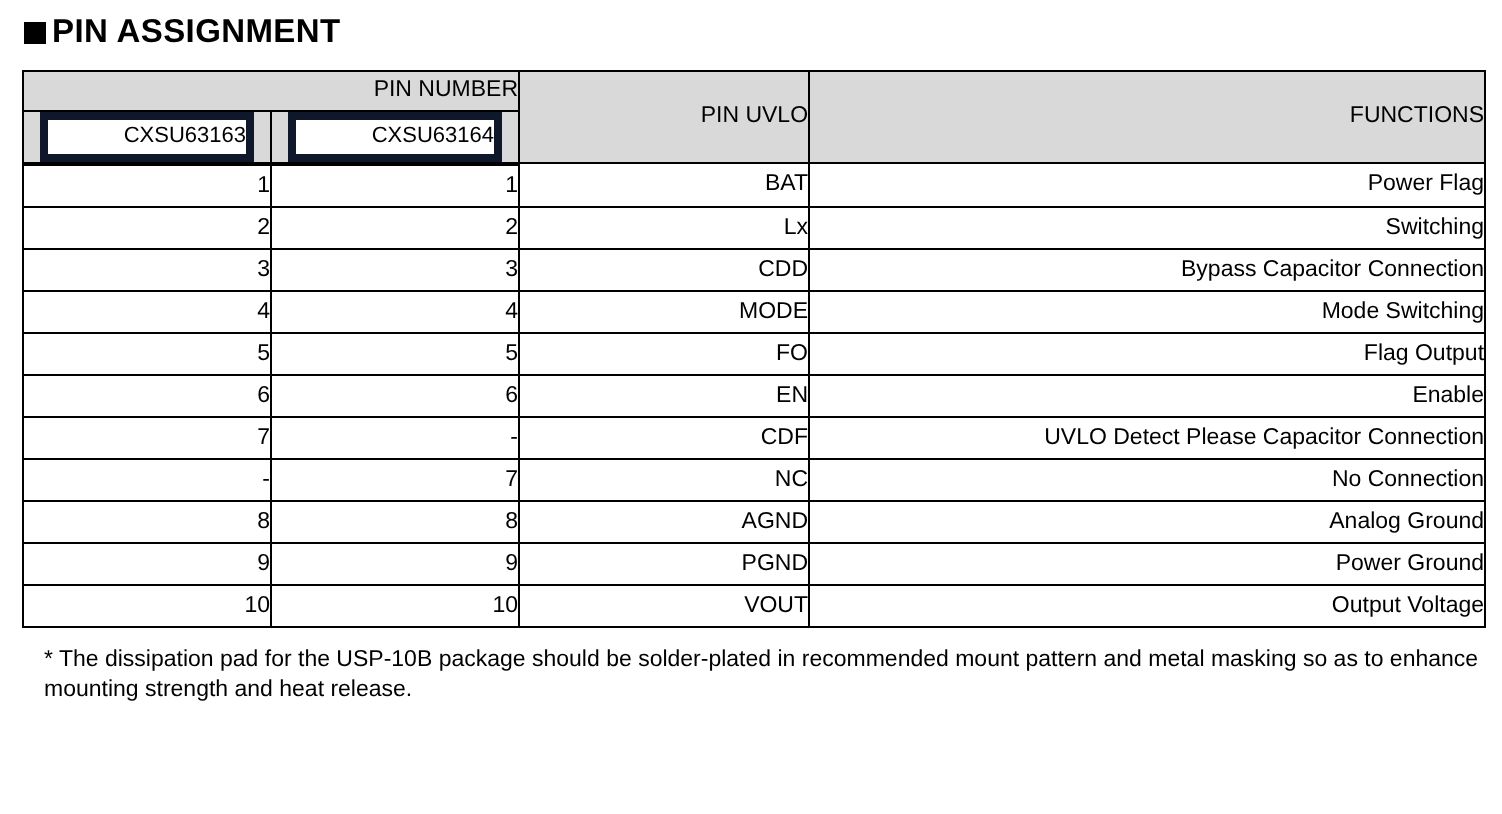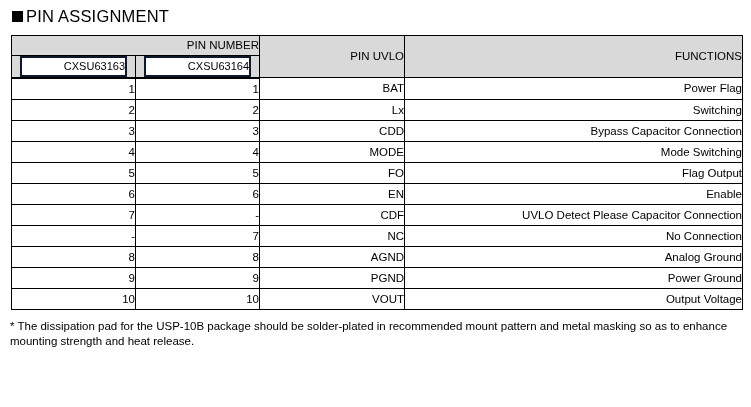--- a/index.html
+++ b/index.html
@@ -29,21 +29,21 @@
   }
   .title-marker {
     width: 11px;
     height: 11px;
     background: #000;
     margin-right: 3px;
     flex: 0 0 auto;
   }
   .title-text {
     font-size: 16.5px;
-    font-weight: normal;
+    font-weight: bold;
     letter-spacing: 0.2px;
     line-height: 1;
   }
   
   table.pin-table {
     border-collapse: collapse;
     width: 731px;
     table-layout: fixed;
     margin-left: 1px;
   }
@@ -66,21 +66,21 @@
   }
   .hdr-sub {
     background: #d9d9d9 !important;
     font-size: 11px;
     height: 30px;
     line-height: 30px;
     padding: 0 8px !important;
   }
   .hdr-sub .chip {
     display: block;
-    border: 2px solid #0f172a;
+    border: 4px solid #0f172a;
     background: #ffffff;
     height: 17px;
     line-height: 17px;
     font-size: 11px;
   }
   .hdr-tall {
     background: #d9d9d9 !important;
     font-size: 12px;
   }
   .thick-bottom {
@@ -91,21 +91,21 @@
     line-height: 20px;
   }
   
   col.c1 { width: 124px; }
   col.c2 { width: 124px; }
   col.c3 { width: 145px; }
   col.c4 { width: 338px; }
   
   .notes {
     margin-top: 9px;
-    margin-left: 0;
+    margin-left: 12px;
     font-size: 11.5px;
     line-height: 15.5px;
   }
   .notes p {
     margin: 0 0 9px 0;
   }
   .notes p:last-child { margin-bottom: 0; }
 </style>
 </head>
 <body>

